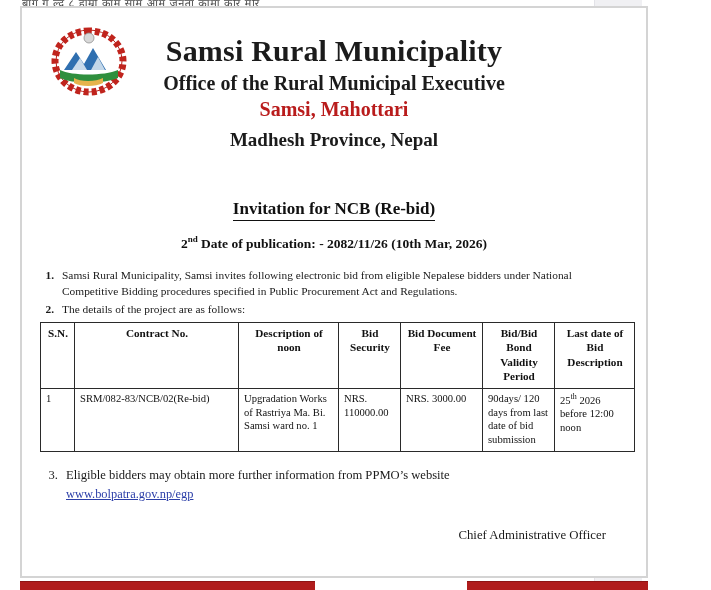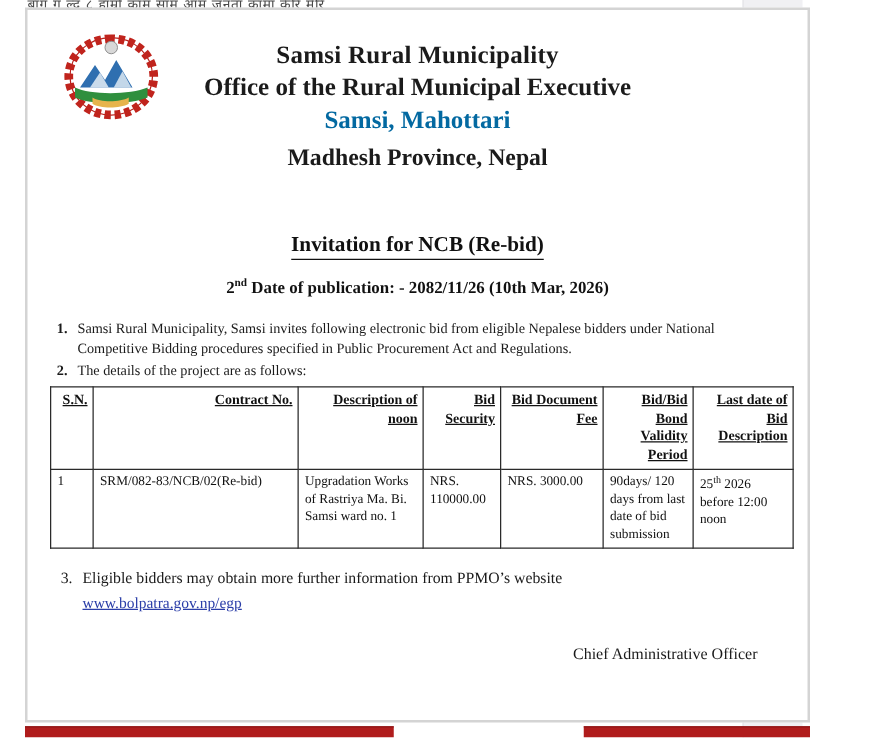--- a/index.html
+++ b/index.html
@@ -74,36 +74,36 @@
     height: 70px;
   }
   .emblem svg { display: block; }
 
   
   .head {
     text-align: center;
     padding-top: 14px;
   }
   .head .l1 {
-    font-size: 20px;
+    font-size: 30px;
     font-weight: bold;
     color: #1b1b1b;
     line-height: 1.25;
     letter-spacing: .2px;
   }
   .head .l2 {
     font-size: 20px;
     font-weight: bold;
     color: #1b1b1b;
     line-height: 1.3;
   }
   .head .l3 {
     font-size: 20px;
     font-weight: bold;
-    color: #0369a1;
+    color: #b91c1c;
     line-height: 1.35;
   }
   .head .l4 {
     font-size: 19px;
     font-weight: bold;
     color: #1b1b1b;
     margin-top: 6px;
   }
 
   
@@ -158,22 +158,21 @@
   table.bidtable td {
     border: 1px solid #2a2a2a;
     vertical-align: top;
     padding: 3px 4px 4px 5px;
     font-size: 11.2px;
     color: #111;
     line-height: 1.3;
   }
   table.bidtable th {
     font-weight: bold;
-    text-align: right;
-    text-decoration: underline;
+    text-align: center;
   }
   table.bidtable td { font-size: 10.6px; }
   td.sn { font-size: 9px; }
   .cell-sup { font-size: 8px; vertical-align: super; }
 
   
   .clause3 {
     display: flex;
     align-items: flex-start;
     font-size: 12.6px;

